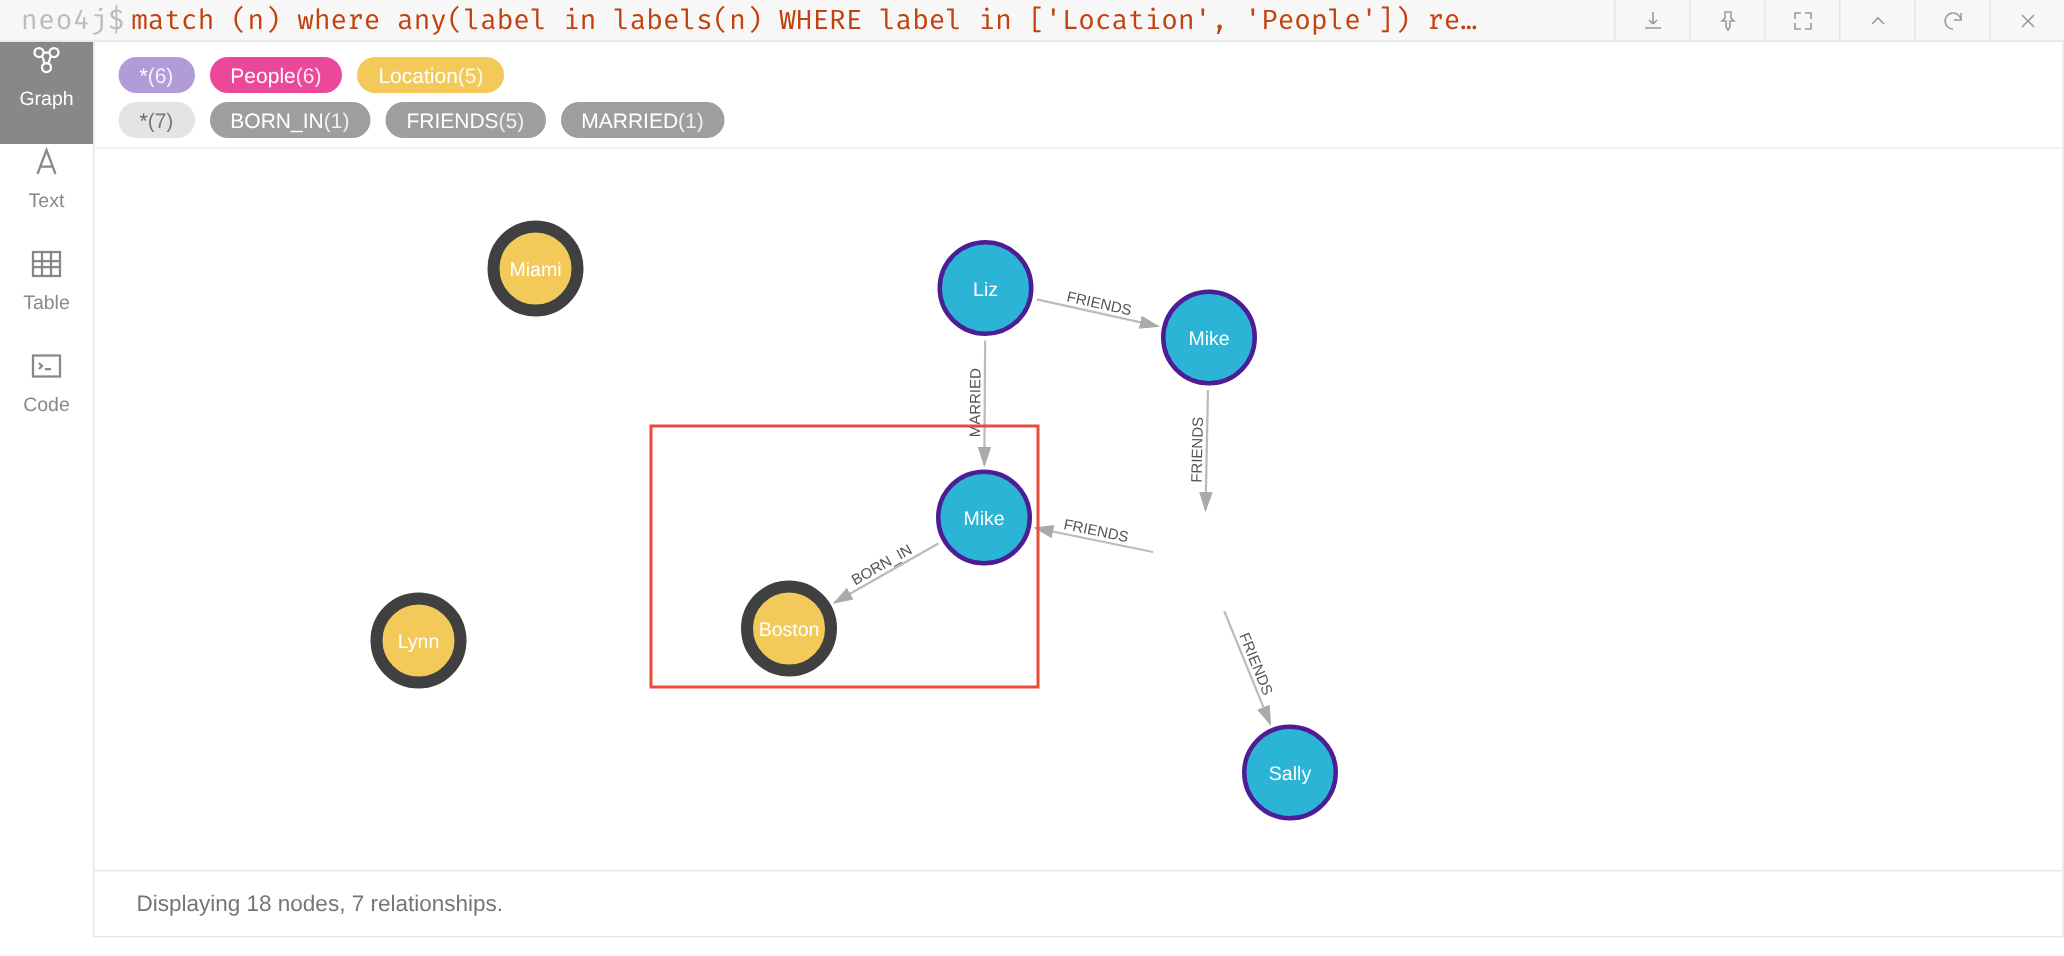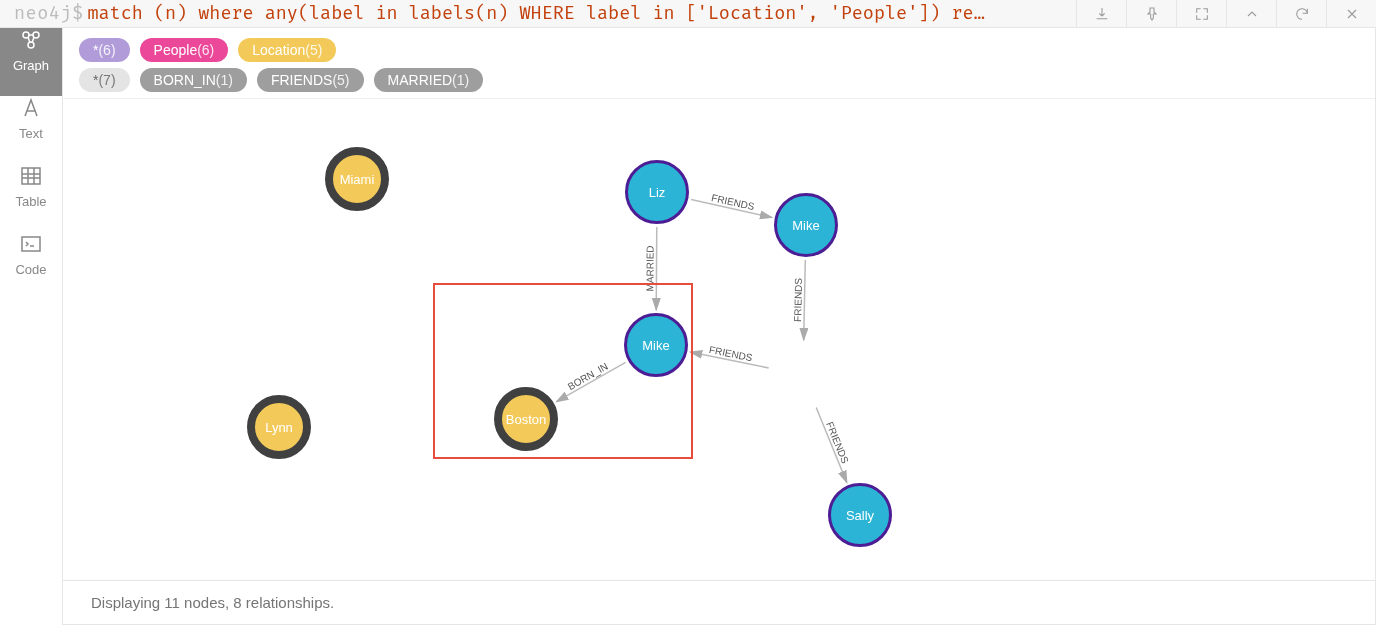--- a/index.html
+++ b/index.html
@@ -269,16 +269,16 @@
     <div class="node location" style="left: 294px; top: 80px;">Miami</div>
         <div class="node location" style="left: 216px; top: 328px;">Lynn</div>
         <div class="node people" style="left: 594px; top: 93px;">Liz</div>
         <div class="node people" style="left: 743px; top: 126px;">Mike</div>
         <div class="node people" style="left: 593px; top: 246px;">Mike</div>
         <div class="node location" style="left: 463px; top: 320px;">Boston</div>
         <div class="node people" style="left: 797px; top: 416px;">Sally</div>
       </div>
 
     <div class="footer">
-      <span>Displaying 11 nodes, 8 relationships.</span>
+      <span>Displaying 18 nodes, 7 relationships.</span>
     </div>
   </div>
 </div>
 
 </body></html>

